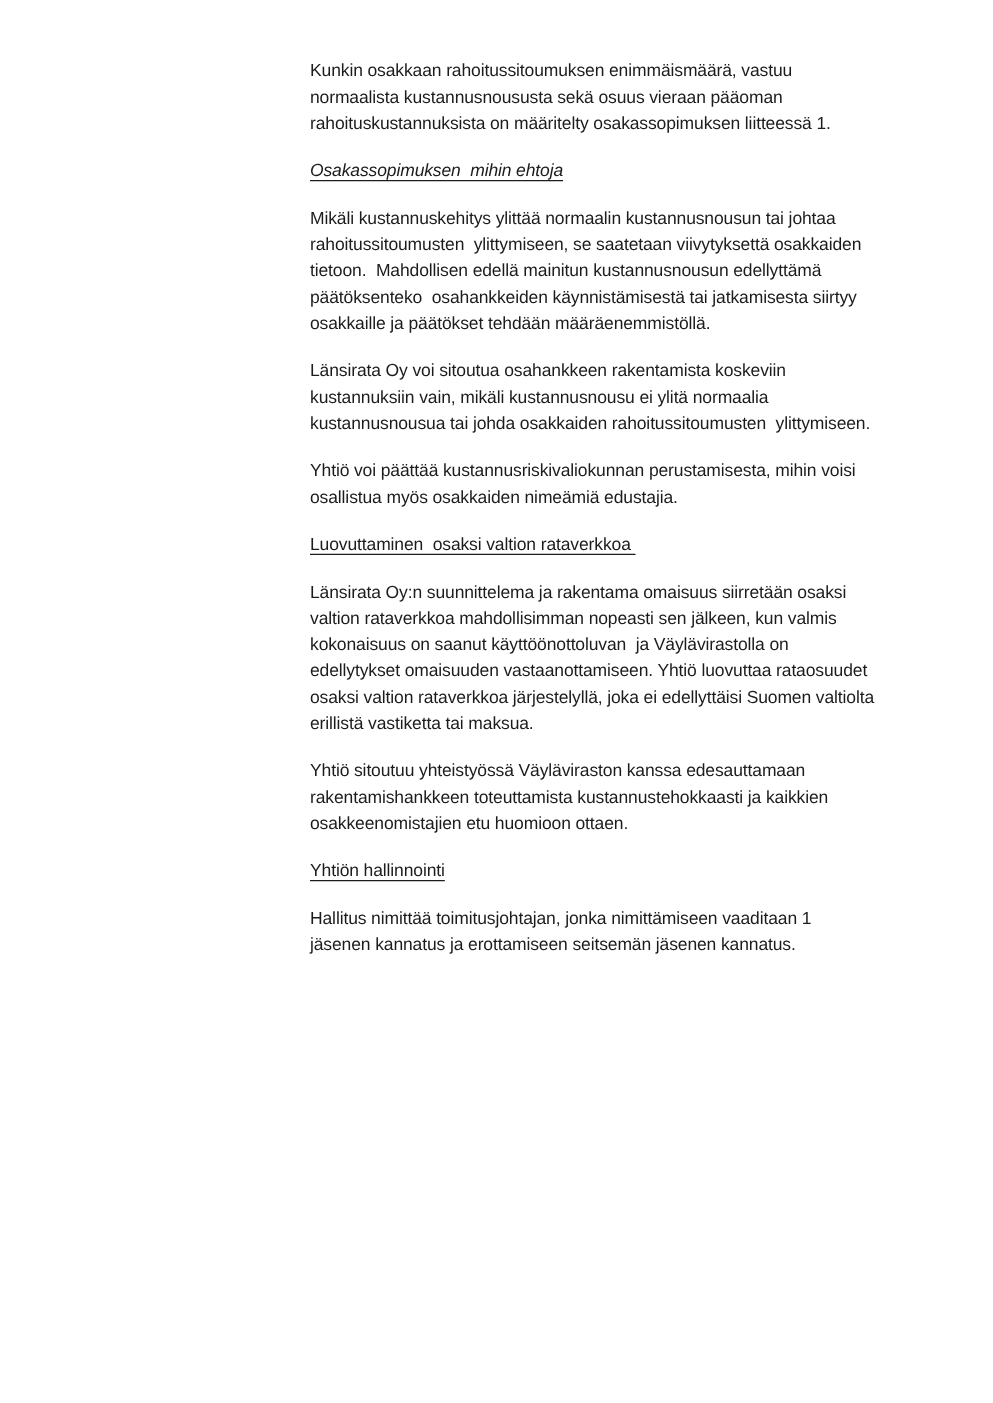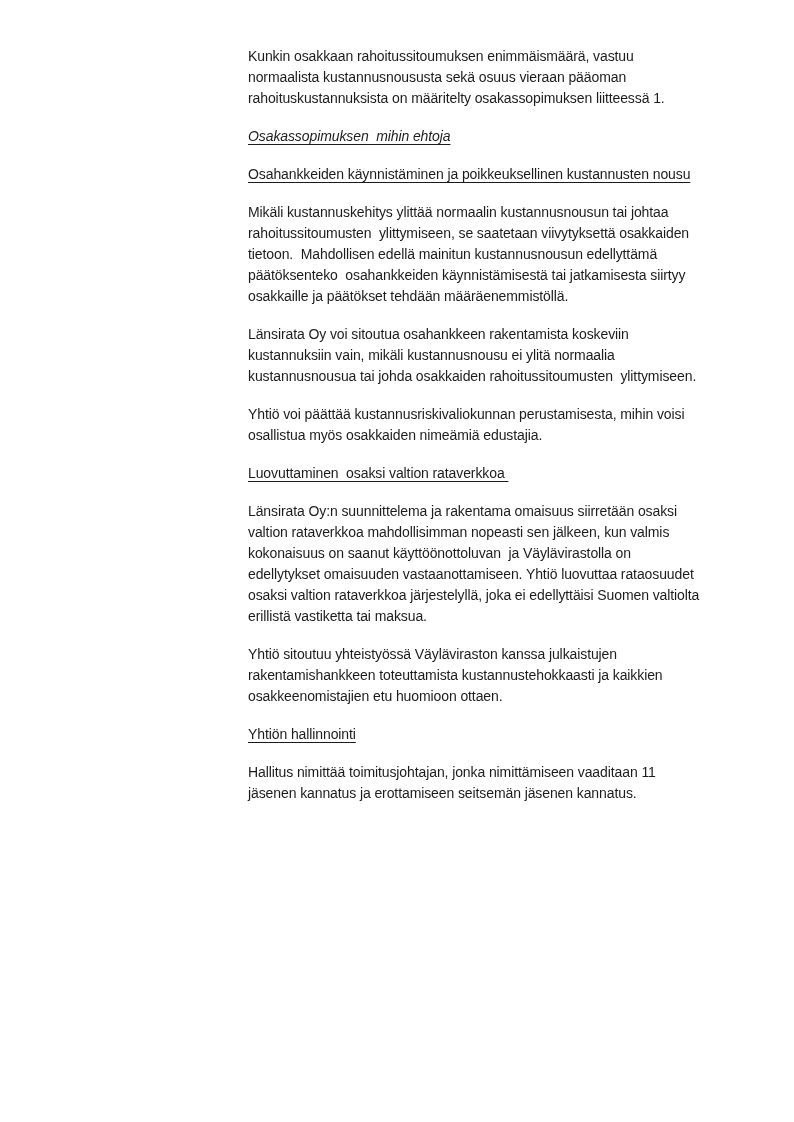--- a/index.html
+++ b/index.html
@@ -41,38 +41,37 @@
 </style>
 </head>
 <body>
 
 <div class="page">
   <div class="content">
     <p class="para">Kunkin osakkaan rahoitussitoumuksen enimmäismäärä, vastuu
 normaalista kustannusnoususta sekä osuus vieraan pääoman
 rahoituskustannuksista on määritelty osakassopimuksen liitteessä 1.</p>
     <p class="heading italic">Osakassopimuksen  mihin ehtoja</p>
-    <p class="heading">Osahankkeiden käynnistäminen ja poikkeuksellinen kustannusten nousu</p>
     <p class="para">Mikäli kustannuskehitys ylittää normaalin kustannusnousun tai johtaa
 rahoitussitoumusten  ylittymiseen, se saatetaan viivytyksettä osakkaiden
 tietoon.  Mahdollisen edellä mainitun kustannusnousun edellyttämä
 päätöksenteko  osahankkeiden käynnistämisestä tai jatkamisesta siirtyy
 osakkaille ja päätökset tehdään määräenemmistöllä.</p>
     <p class="para">Länsirata Oy voi sitoutua osahankkeen rakentamista koskeviin
 kustannuksiin vain, mikäli kustannusnousu ei ylitä normaalia
 kustannusnousua tai johda osakkaiden rahoitussitoumusten  ylittymiseen.</p>
     <p class="para">Yhtiö voi päättää kustannusriskivaliokunnan perustamisesta, mihin voisi
 osallistua myös osakkaiden nimeämiä edustajia.</p>
     <p class="heading">Luovuttaminen  osaksi valtion rataverkkoa </p>
     <p class="para">Länsirata Oy:n suunnittelema ja rakentama omaisuus siirretään osaksi
 valtion rataverkkoa mahdollisimman nopeasti sen jälkeen, kun valmis
 kokonaisuus on saanut käyttöönottoluvan  ja Väylävirastolla on
 edellytykset omaisuuden vastaanottamiseen. Yhtiö luovuttaa rataosuudet
 osaksi valtion rataverkkoa järjestelyllä, joka ei edellyttäisi Suomen valtiolta
 erillistä vastiketta tai maksua.</p>
-    <p class="para">Yhtiö sitoutuu yhteistyössä Väyläviraston kanssa julkaistujen
+    <p class="para">Yhtiö sitoutuu yhteistyössä Väyläviraston kanssa edesauttamaan
 rakentamishankkeen toteuttamista kustannustehokkaasti ja kaikkien
 osakkeenomistajien etu huomioon ottaen.</p>
     <p class="heading">Yhtiön hallinnointi</p>
-    <p class="para">Hallitus nimittää toimitusjohtajan, jonka nimittämiseen vaaditaan 11
+    <p class="para">Hallitus nimittää toimitusjohtajan, jonka nimittämiseen vaaditaan 1
 jäsenen kannatus ja erottamiseen seitsemän jäsenen kannatus.</p>
   </div>
 </div>
 
 </body></html>

